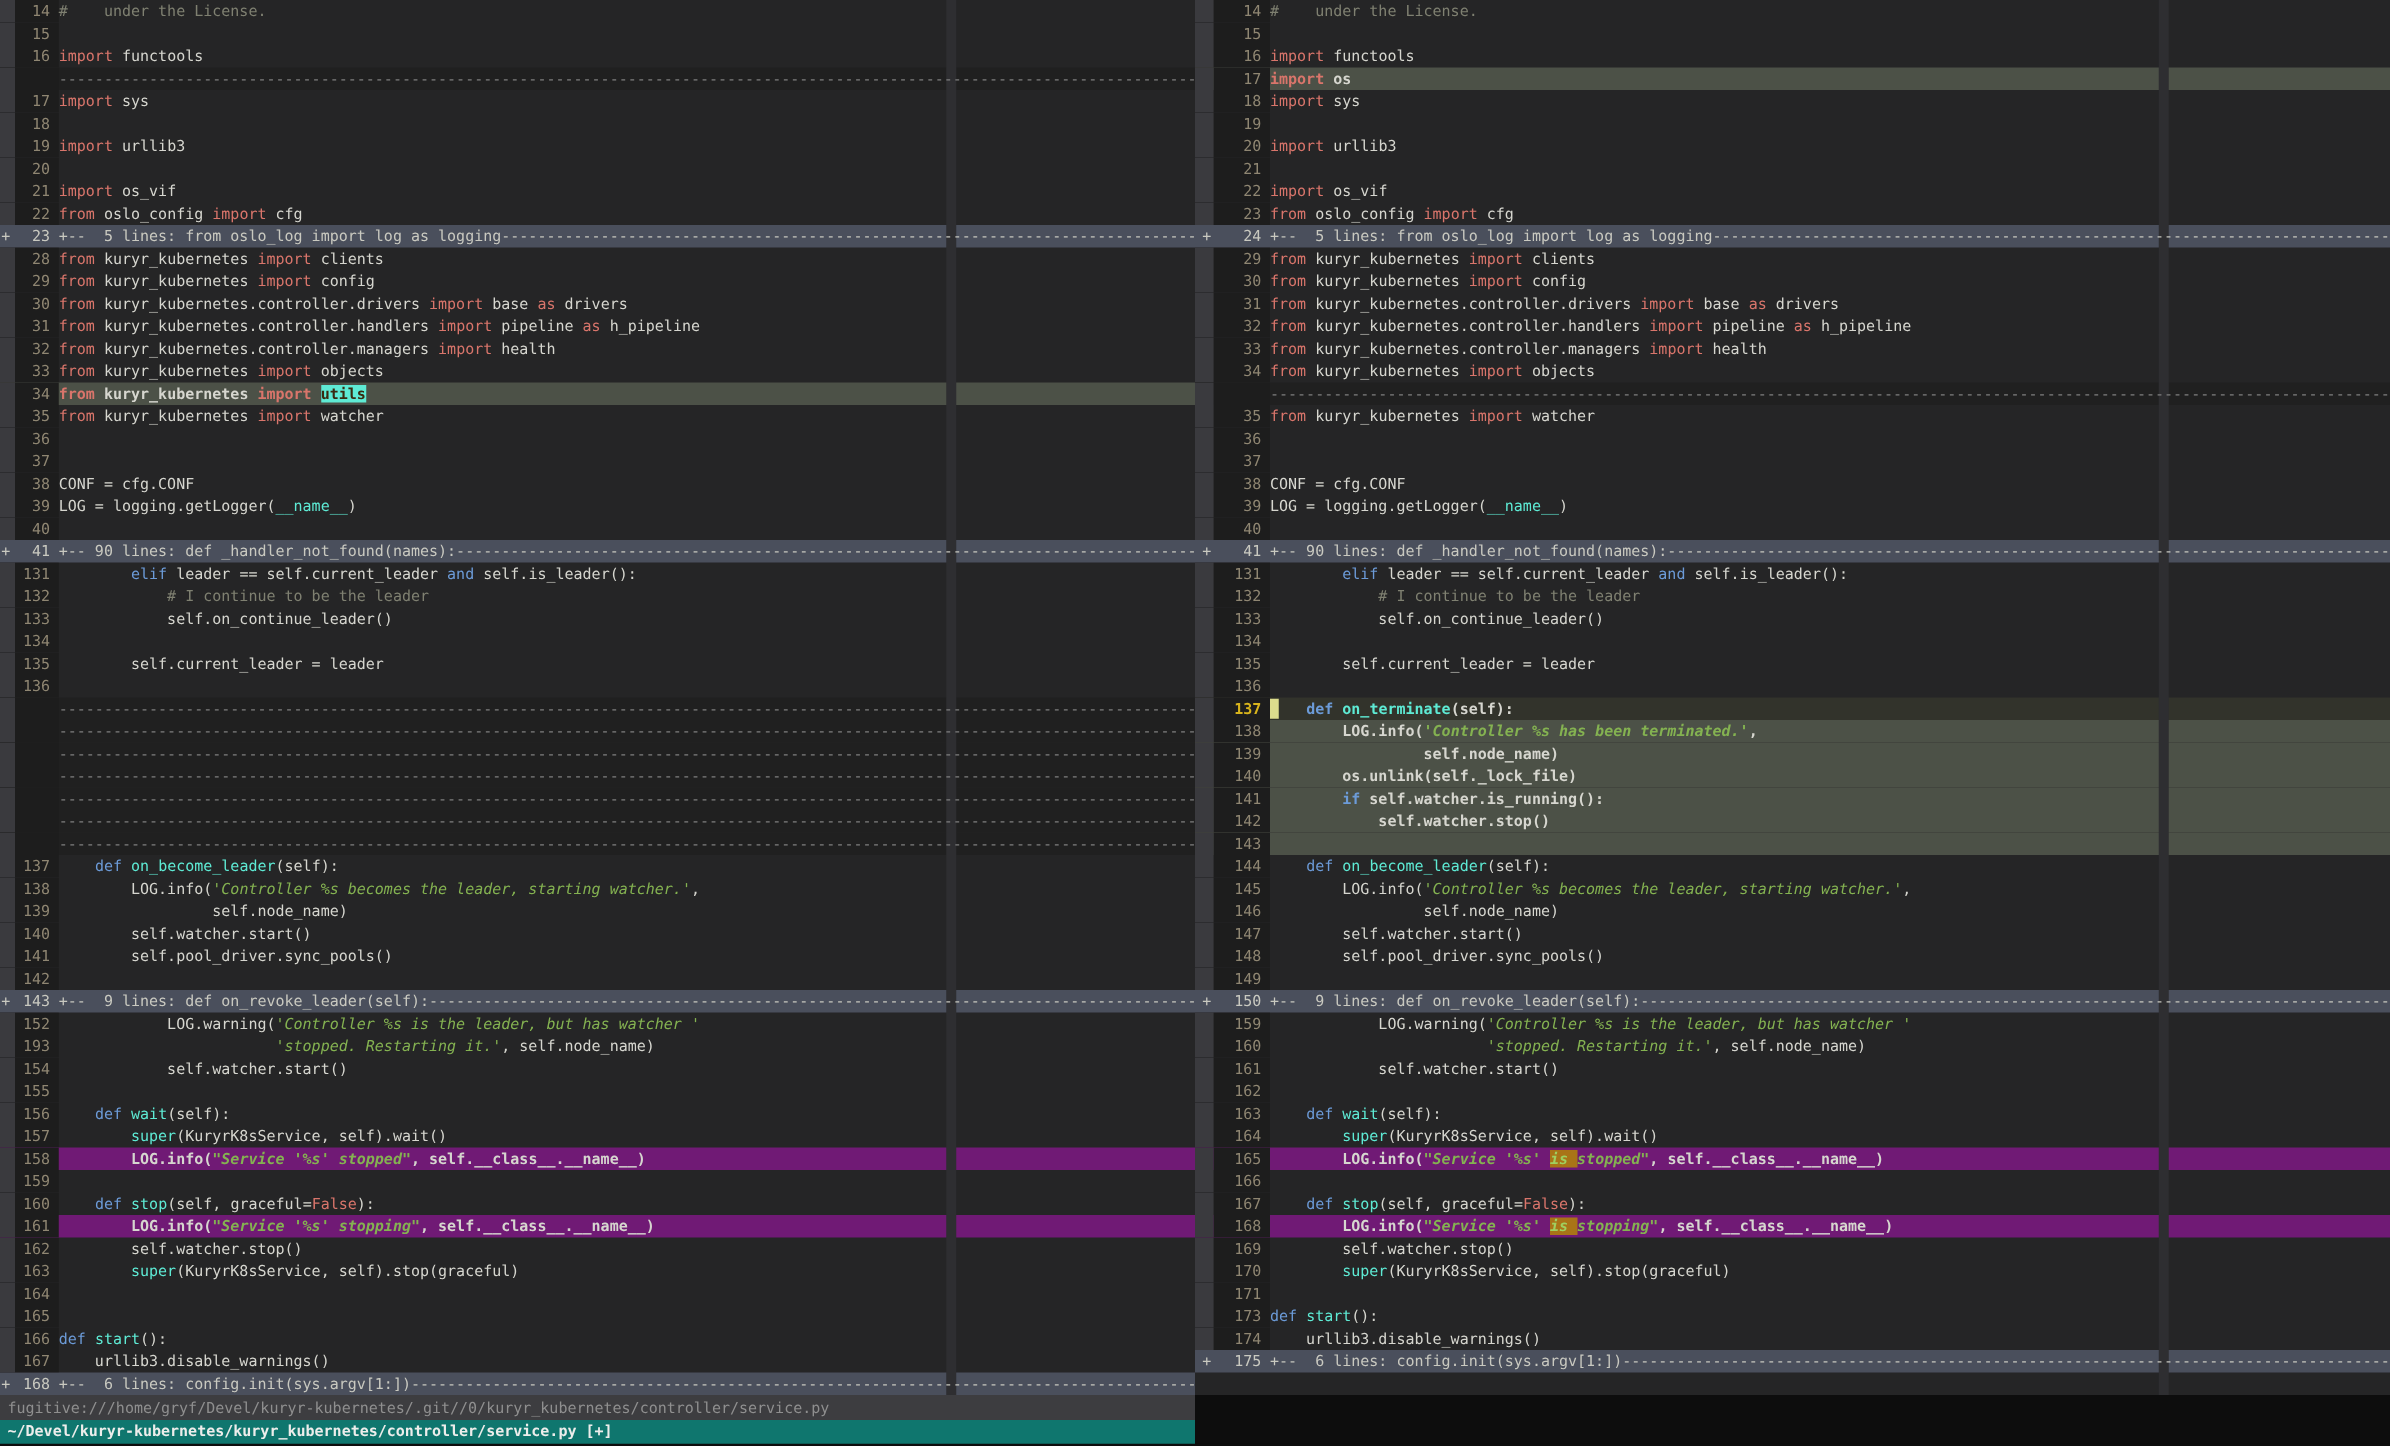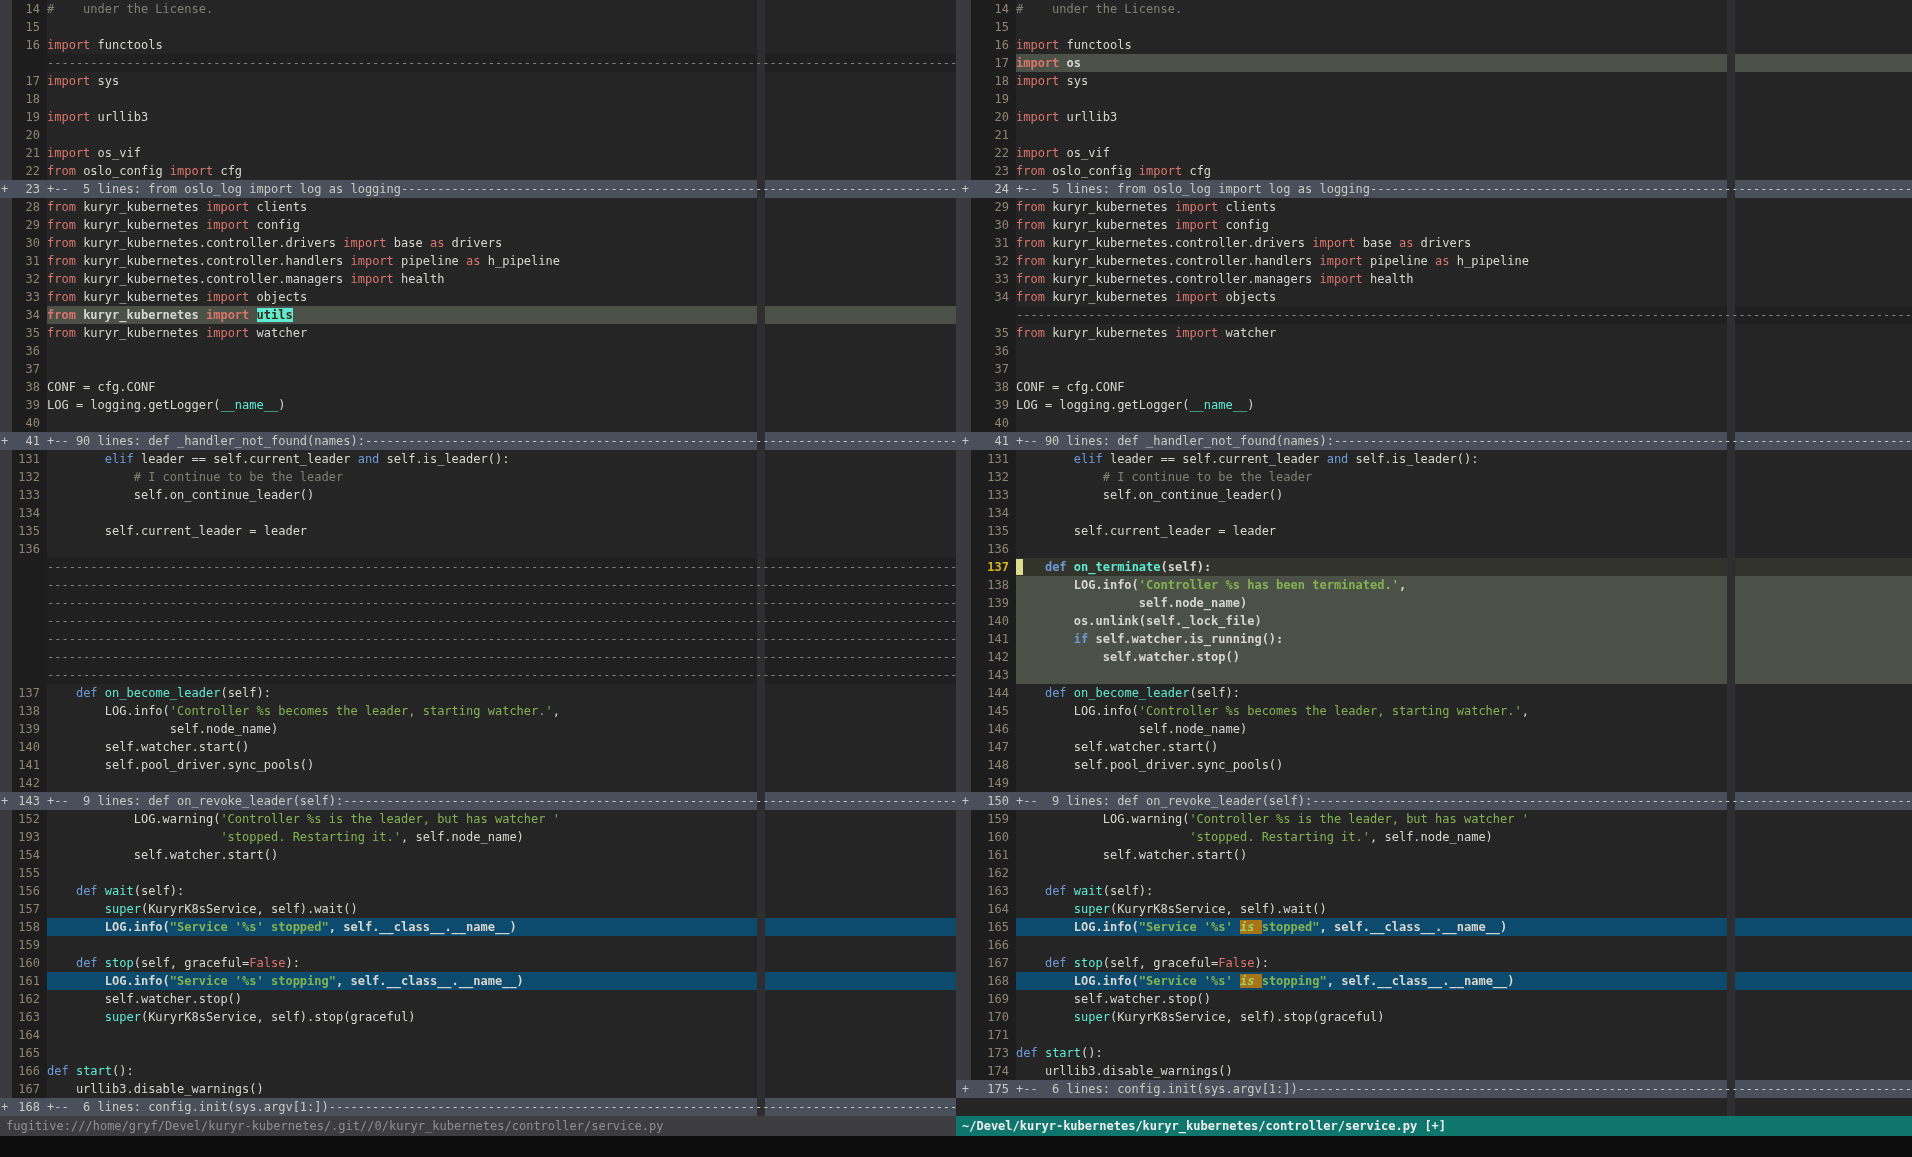--- a/index.html
+++ b/index.html
@@ -21,36 +21,36 @@
   .tx{flex:1;position:relative;color:#d6d6cf;}
   
   .row-fold{background:#4a4f5c;}
   .row-fold .fc,.row-fold .ln{background:transparent;color:#c9c9c0;}
   .row-fold .tx{color:#c9c9c0;}
   
   .row-filler{background:#202020;}
   .row-filler .tx{color:#828282;}
   
   .hl-add{background:#4c5147;}
-  .hl-chg{background:#0c4a6e;}
+  .hl-chg{background:#701a75;}
   .hl-cur{background:#32332b;}
   .hl-add .tx,.hl-chg .tx,.hl-cur .tx{font-weight:bold;}
   .hl-cur .ln{color:#d8b41c;font-weight:bold;}
   
   .sg-k{color:#d9756b;}
   .sg-b{color:#6c9bd8;}
   .sg-fn{color:#5eead4;}
-  .sg-s{color:#84b251;text-align:center;}
+  .sg-s{color:#84b251;font-style:italic;text-align:center;}
   .sg-c{color:#7f8071;}
   .sg-t{color:#d6d6cf;}
   .sg-dt{background:#5eead4;color:#3a2a10;font-style:normal;}
   .sg-st{background:#a97417;color:#9fd060;font-style:italic;}
   .cursor-block{position:absolute;left:0;top:1px;width:7px;height:16px;background:#dcdc8d;}
   
-  .statusrow{display:flex;width:1912px;height:20px;}
+  .statusrow{display:flex;width:1912px;height:39px;flex-direction:column;}
   .st{width:956px;box-sizing:border-box;display:flex;justify-content:space-between;
       align-items:center;padding:0 6px;overflow:hidden;white-space:pre;}
   .st-left{background:#3d3d40;color:#8f8f8f;}
   .st-right{background:#0f766e;color:#ededeb;font-weight:bold;}
   .ruler{display:flex;margin-top:37px;}
   .ruler .pos{margin-right:48px;}
   .ruler .pct{margin-right:34px;}
   .cmdline{width:1912px;height:20px;background:#0d0d0d;}
 </style>
 </head>

